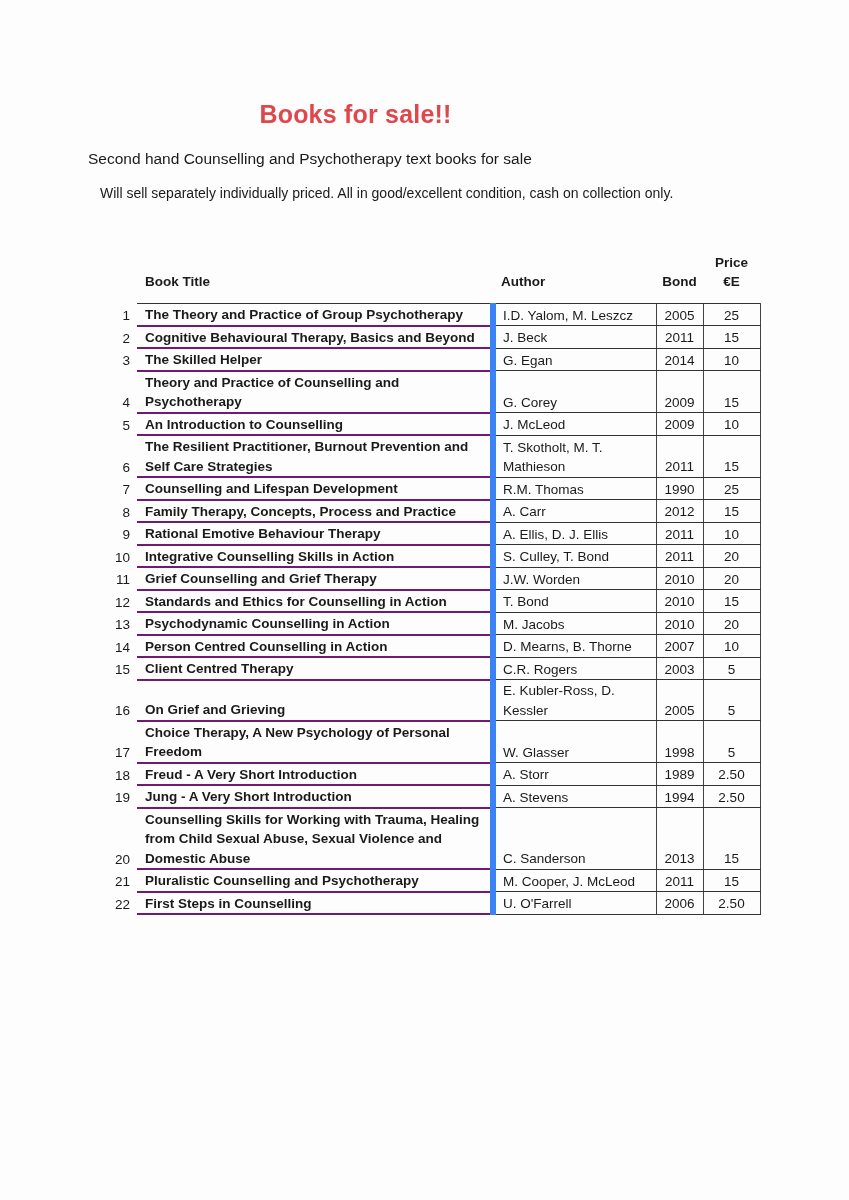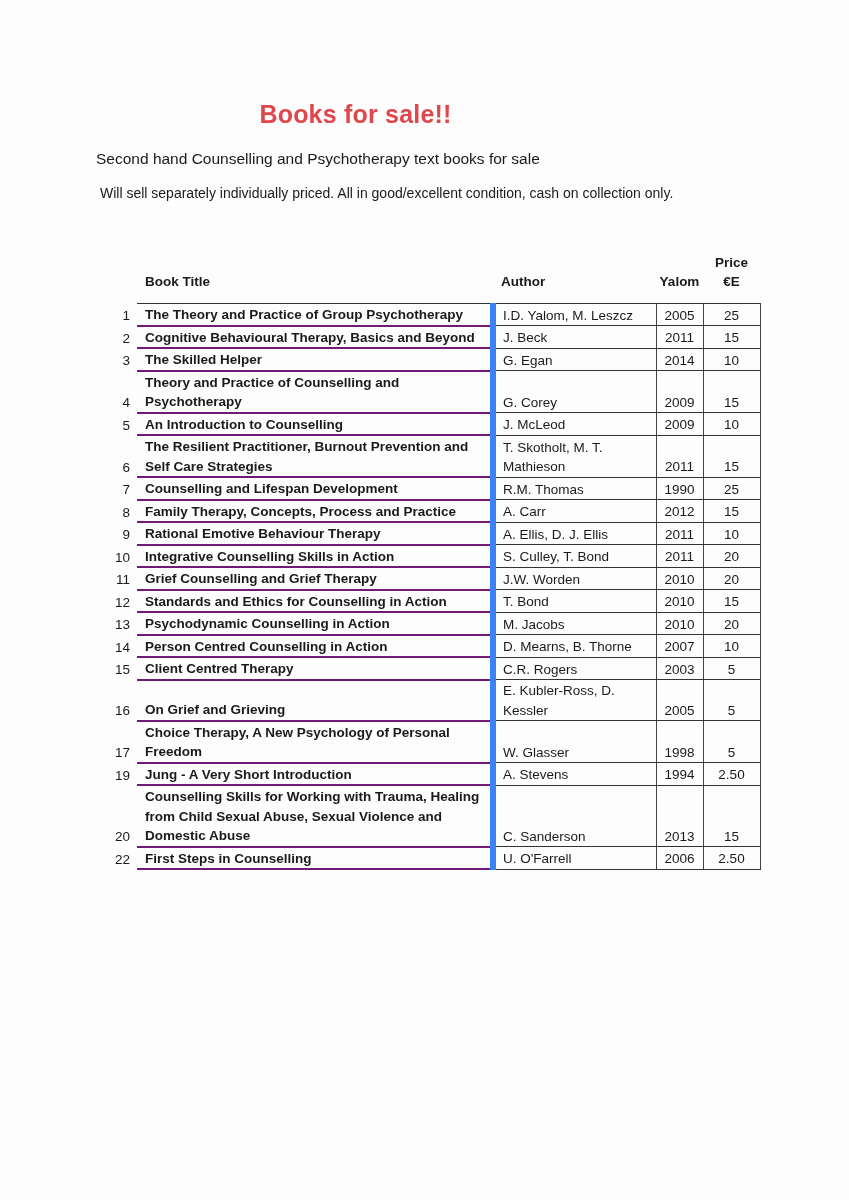--- a/index.html
+++ b/index.html
@@ -4,21 +4,21 @@
 <style>
   html, body { margin: 0; padding: 0; }
   body {
     width: 849px; height: 1200px; background: #fdfdfd; position: relative;
     font-family: "Liberation Sans", sans-serif; color: #1a1a1a; overflow: hidden;
   }
   .title {
     position: absolute; top: 100px; left: 0; width: 711px; text-align: center;
     font-size: 25px; font-weight: bold; color: #e0474c; letter-spacing: 0.2px;
   }
-  .p1 { position: absolute; top: 150px; left: 96px; font-size: 15.5px; }
+  .p1 { position: absolute; top: 150px; left: 88px; font-size: 15.5px; }
   .p2 { position: absolute; top: 183px; left: 100px; width: 640px; font-size: 14px; line-height: 21px; }
   table {
     position: absolute; top: 253px; left: 100px; border-collapse: collapse;
     font-size: 13.5px; table-layout: fixed;
   }
   col.c-num { width: 37px; }
   col.c-title { width: 356px; }
   col.c-author { width: 163px; }
   col.c-year { width: 47px; }
   col.c-price { width: 57px; }
@@ -47,21 +47,21 @@
       <col class="c-title">
       <col class="c-author">
       <col class="c-year">
       <col class="c-price">
   </colgroup>
   <thead>
     <tr>
       <th class="h-num"></th>
       <th>Book Title</th>
       <th>Author</th>
-      <th class="h-year">Yalom</th>
+      <th class="h-year">Bond</th>
       <th class="h-price">
         <div>Price</div>
         <div>€E</div>
       </th>
     </tr>
   </thead>
   <tbody id="rows">
       <tr class="first">
         <td class="num">1</td>
         <td class="book">The Theory and Practice of Group Psychotherapy</td>
@@ -175,34 +175,48 @@
         <td class="price">5</td>
       </tr>
       <tr>
         <td class="num">17</td>
         <td class="book">Choice Therapy, A New Psychology of Personal Freedom</td>
         <td class="author">W. Glasser</td>
         <td class="year">1998</td>
         <td class="price">5</td>
       </tr>
       <tr>
+        <td class="num">18</td>
+        <td class="book">Freud - A  Very Short Introduction</td>
+        <td class="author">A. Storr</td>
+        <td class="year">1989</td>
+        <td class="price">2.50</td>
+      </tr>
+      <tr>
         <td class="num">19</td>
         <td class="book">Jung - A Very Short Introduction</td>
         <td class="author">A. Stevens</td>
         <td class="year">1994</td>
         <td class="price">2.50</td>
       </tr>
       <tr>
         <td class="num">20</td>
         <td class="book">Counselling Skills for Working with Trauma, Healing from Child Sexual Abuse, Sexual Violence and Domestic Abuse</td>
         <td class="author">C. Sanderson</td>
         <td class="year">2013</td>
         <td class="price">15</td>
       </tr>
       <tr>
+        <td class="num">21</td>
+        <td class="book">Pluralistic Counselling and Psychotherapy</td>
+        <td class="author">M. Cooper, J. McLeod</td>
+        <td class="year">2011</td>
+        <td class="price">15</td>
+      </tr>
+      <tr>
         <td class="num">22</td>
         <td class="book">First Steps in Counselling</td>
         <td class="author">U. O'Farrell</td>
         <td class="year">2006</td>
         <td class="price">2.50</td>
       </tr>
     </tbody>
 </table>
 
 </body></html>

